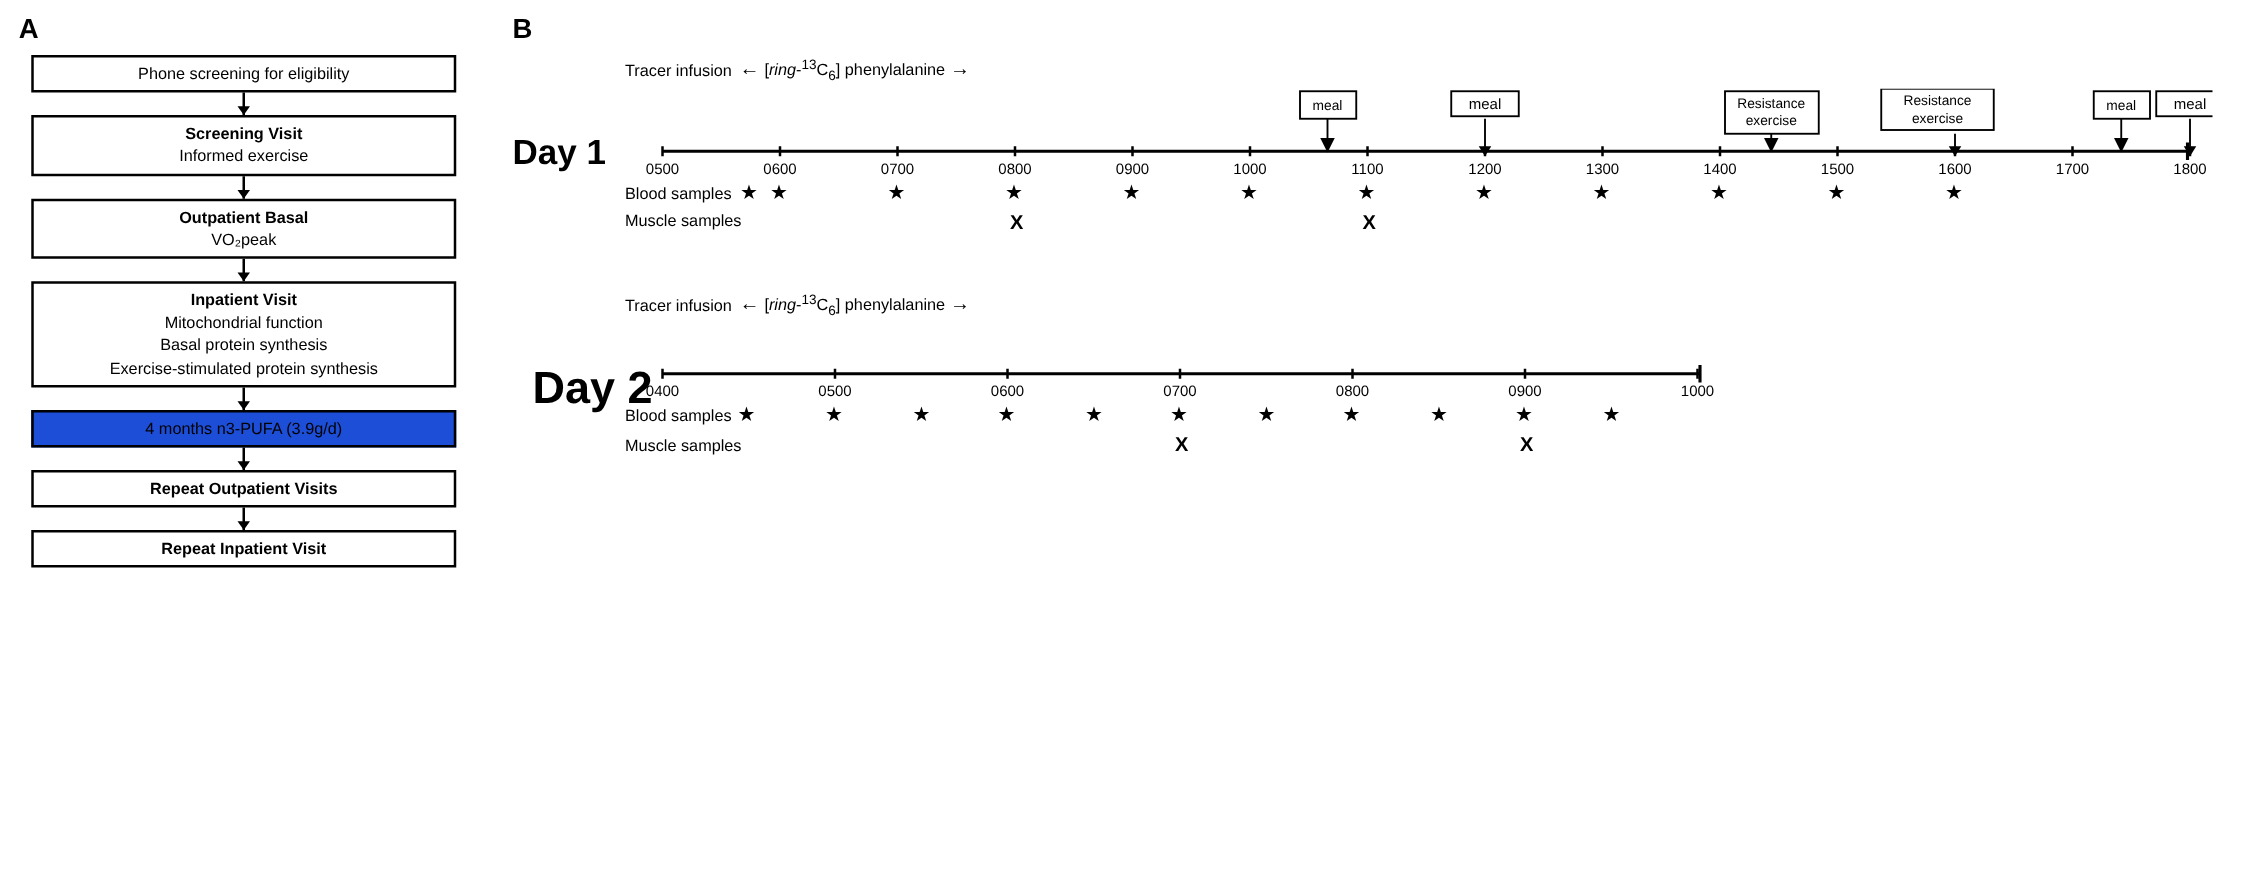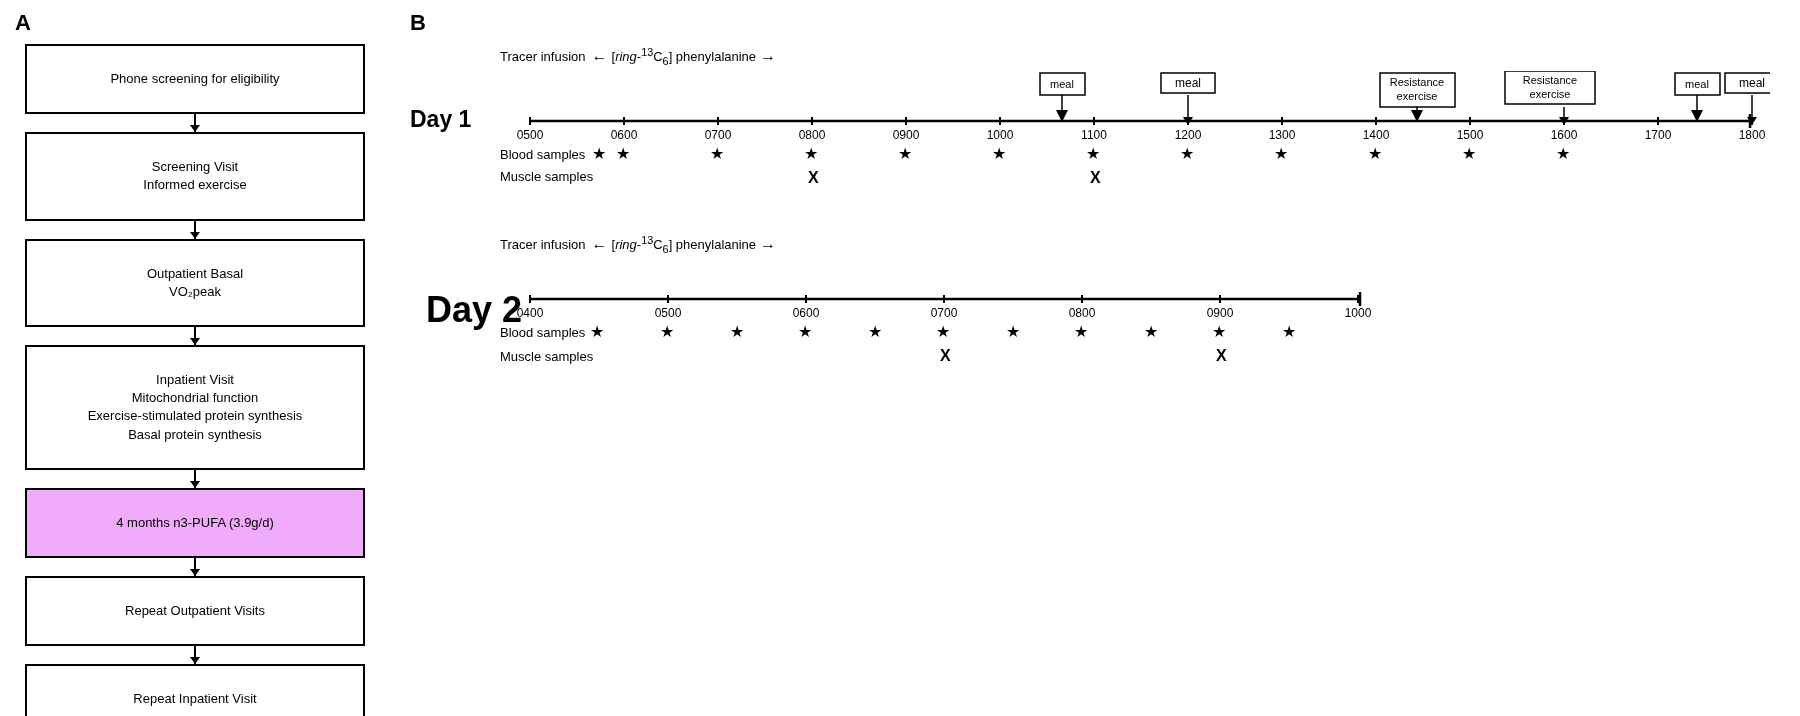--- a/index.html
+++ b/index.html
@@ -35,32 +35,32 @@
       flex-direction: column;
       align-items: center;
       width: 100%;
       gap: 0;
     }
 
     .flow-box {
       border: 2px solid #000;
       width: 340px;
       text-align: center;
-      padding: 24px 12px;
+      padding: 4px 12px;
       font-size: 13px;
       line-height: 1.4;
       background: #fff;
     }
 
     .flow-box.gray-bg {
-      background: #f0abfc;
+      background: #1d4ed8;
     }
 
     .flow-box .bold {
-      font-weight: normal;
+      font-weight: bold;
     }
 
     .flow-arrow {
       width: 2px;
       height: 18px;
       background: #000;
       position: relative;
       display: flex;
       flex-direction: column;
       align-items: center;
@@ -109,22 +109,22 @@
     <div class="flow-box">
       <div class="bold">Outpatient Basal</div>
       <div>VO₂peak</div>
     </div>
 
     <div class="flow-arrow"></div>
 
     <div class="flow-box">
       <div class="bold">Inpatient Visit</div>
       <div>Mitochondrial function</div>
+      <div>Basal protein synthesis</div>
       <div>Exercise-stimulated protein synthesis</div>
-      <div>Basal protein synthesis</div>
     </div>
 
     <div class="flow-arrow"></div>
 
     <div class="flow-box gray-bg">
       <span>4 months n3-PUFA (3.9g/d)</span>
     </div>
 
     <div class="flow-arrow"></div>
 
@@ -138,21 +138,21 @@
       <div class="bold">Repeat Inpatient Visit</div>
     </div>
 
   </div>
 </div>
 
 <div class="panel-b">
   <div class="section-label">B</div>
 
   <div style="position:relative; margin-bottom: 30px;">
-    <div style="position:absolute; left:0; top:60px; font-size:23px; font-weight:bold;">Day 1</div>
+    <div style="position:absolute; left:0; top:60px; font-size:28px; font-weight:bold;">Day 1</div>
     <div style="margin-left: 90px;">
       
       <div style="display:flex; align-items:center; margin-top:10px; font-size:13px; margin-bottom:4px;">
         <span style="margin-right:6px;">Tracer infusion</span>
         <span style="font-size:16px;">←</span>
         <span style="margin: 0 4px;">[<span style="font-style:italic;">ring</span>-<sup>13</sup>C<sub>6</sub>] phenylalanine</span>
         <span style="font-size:16px;">→</span>
       </div>
 
       

